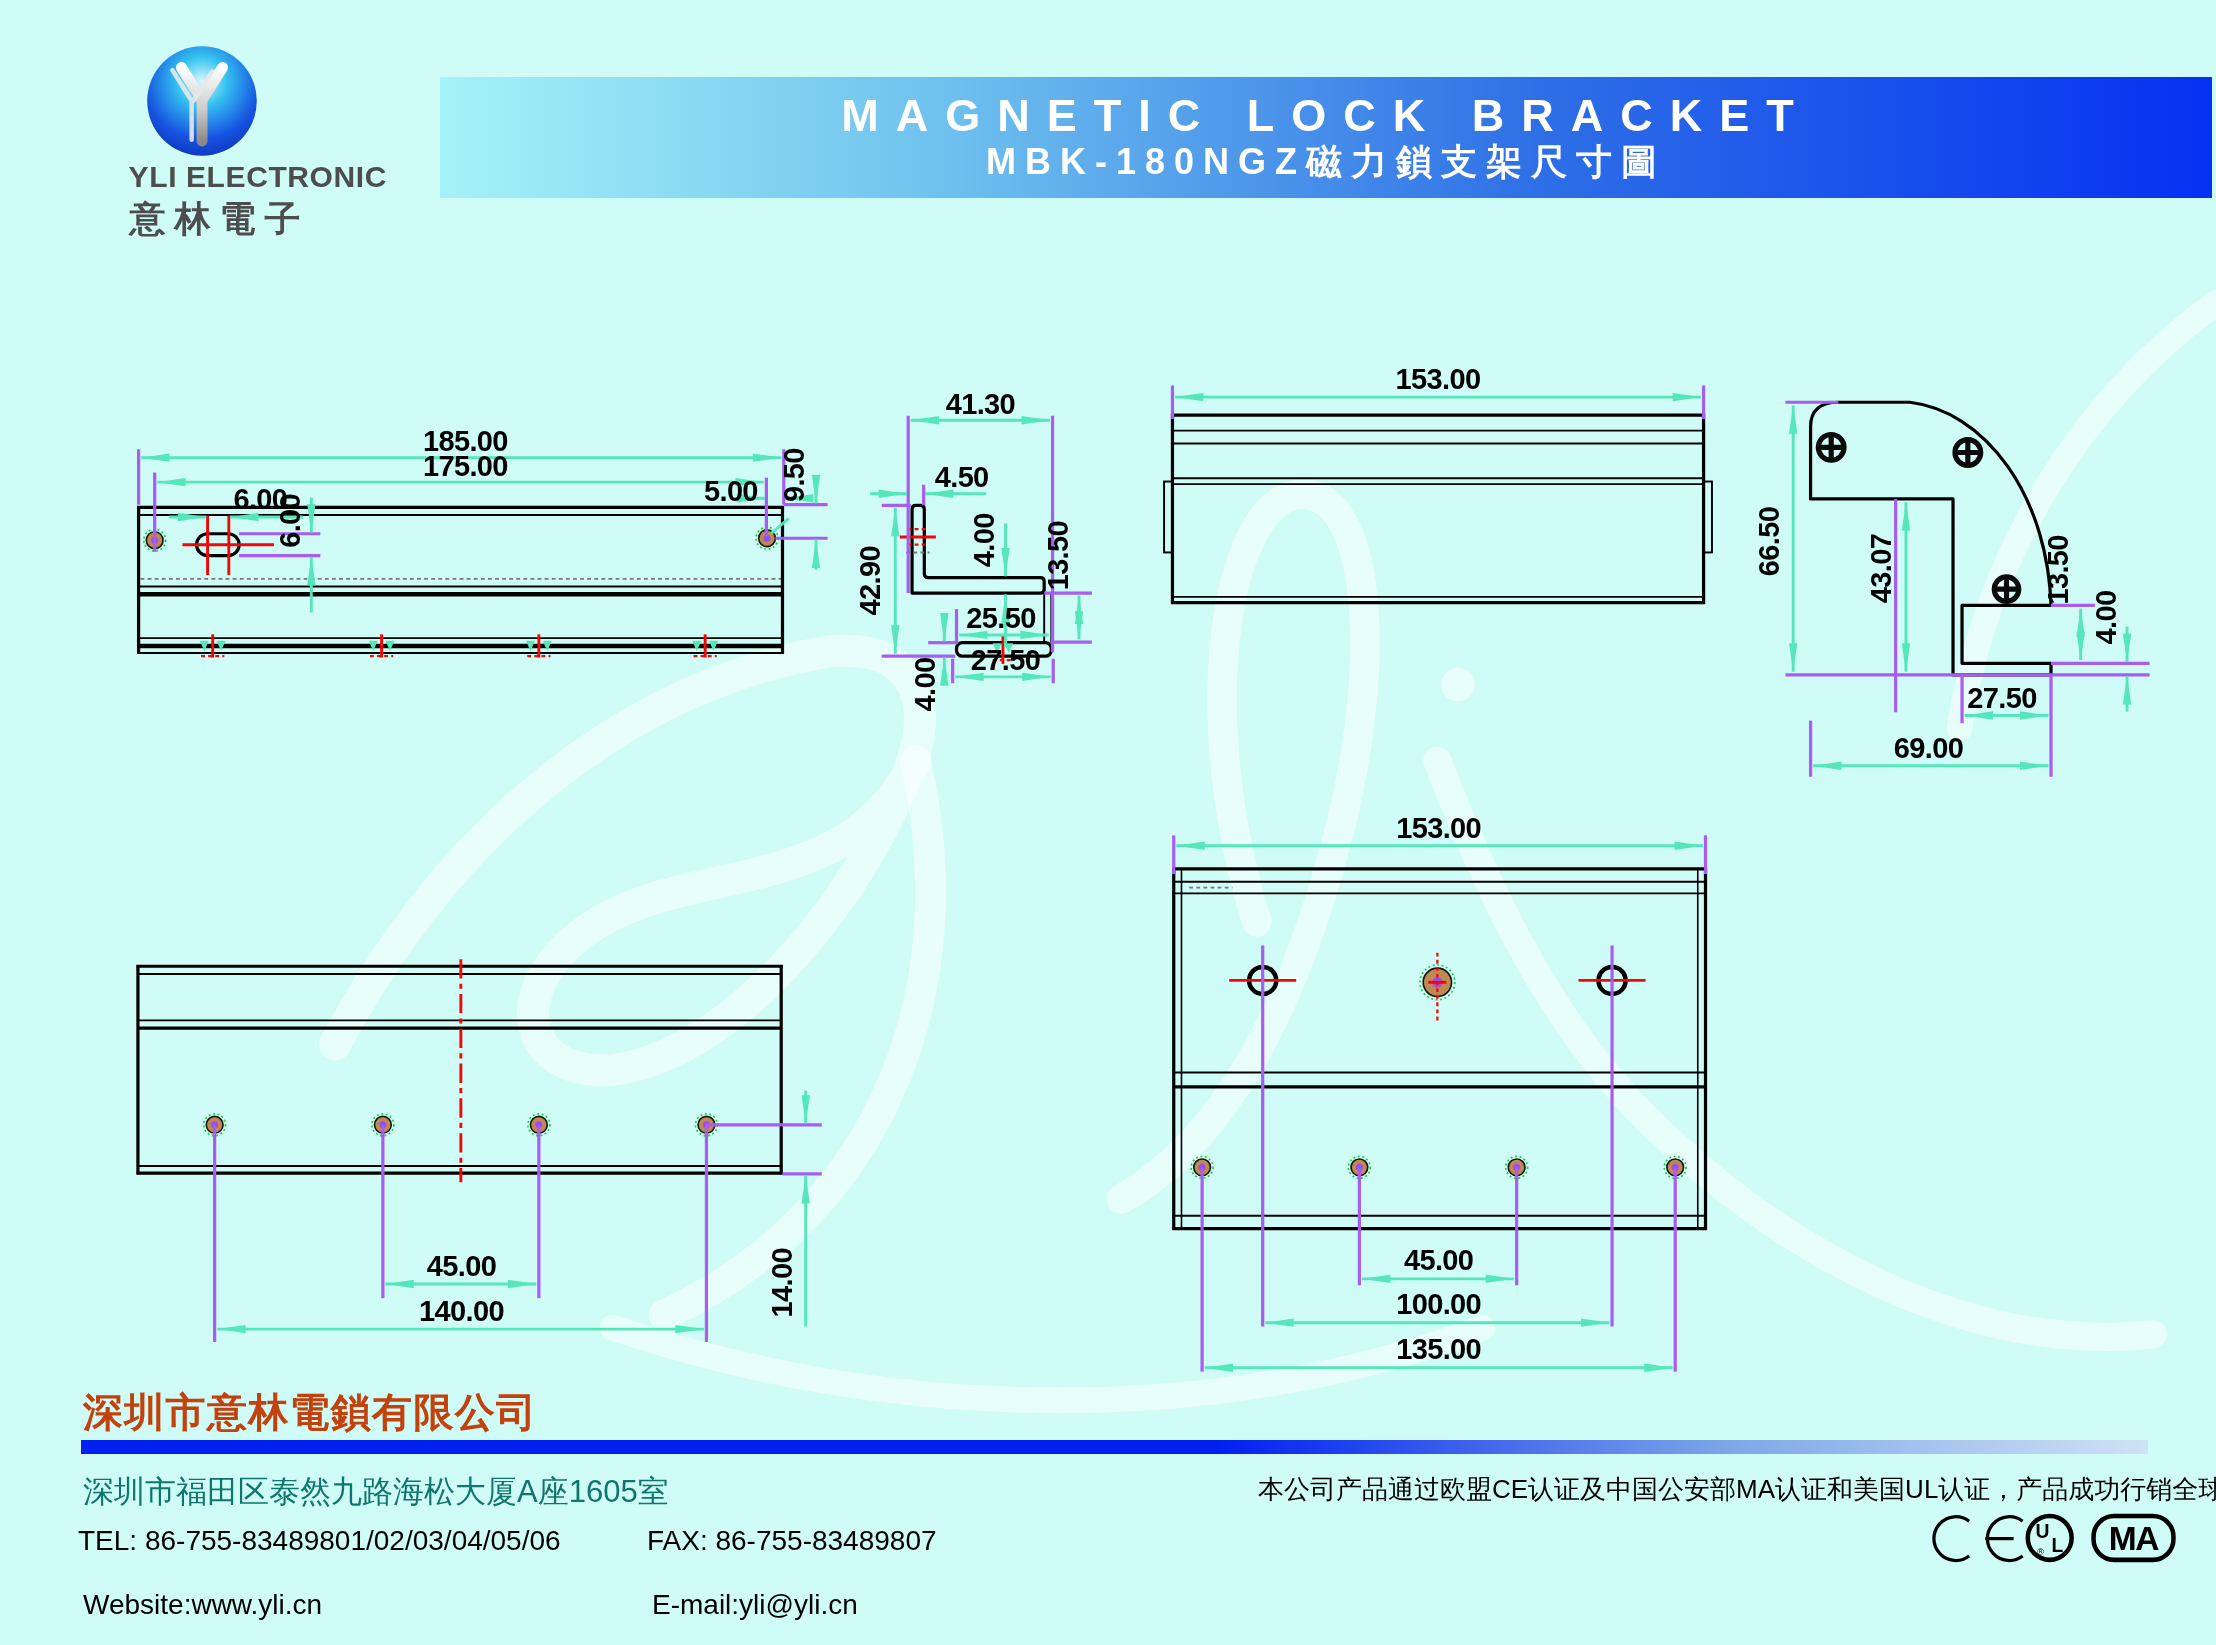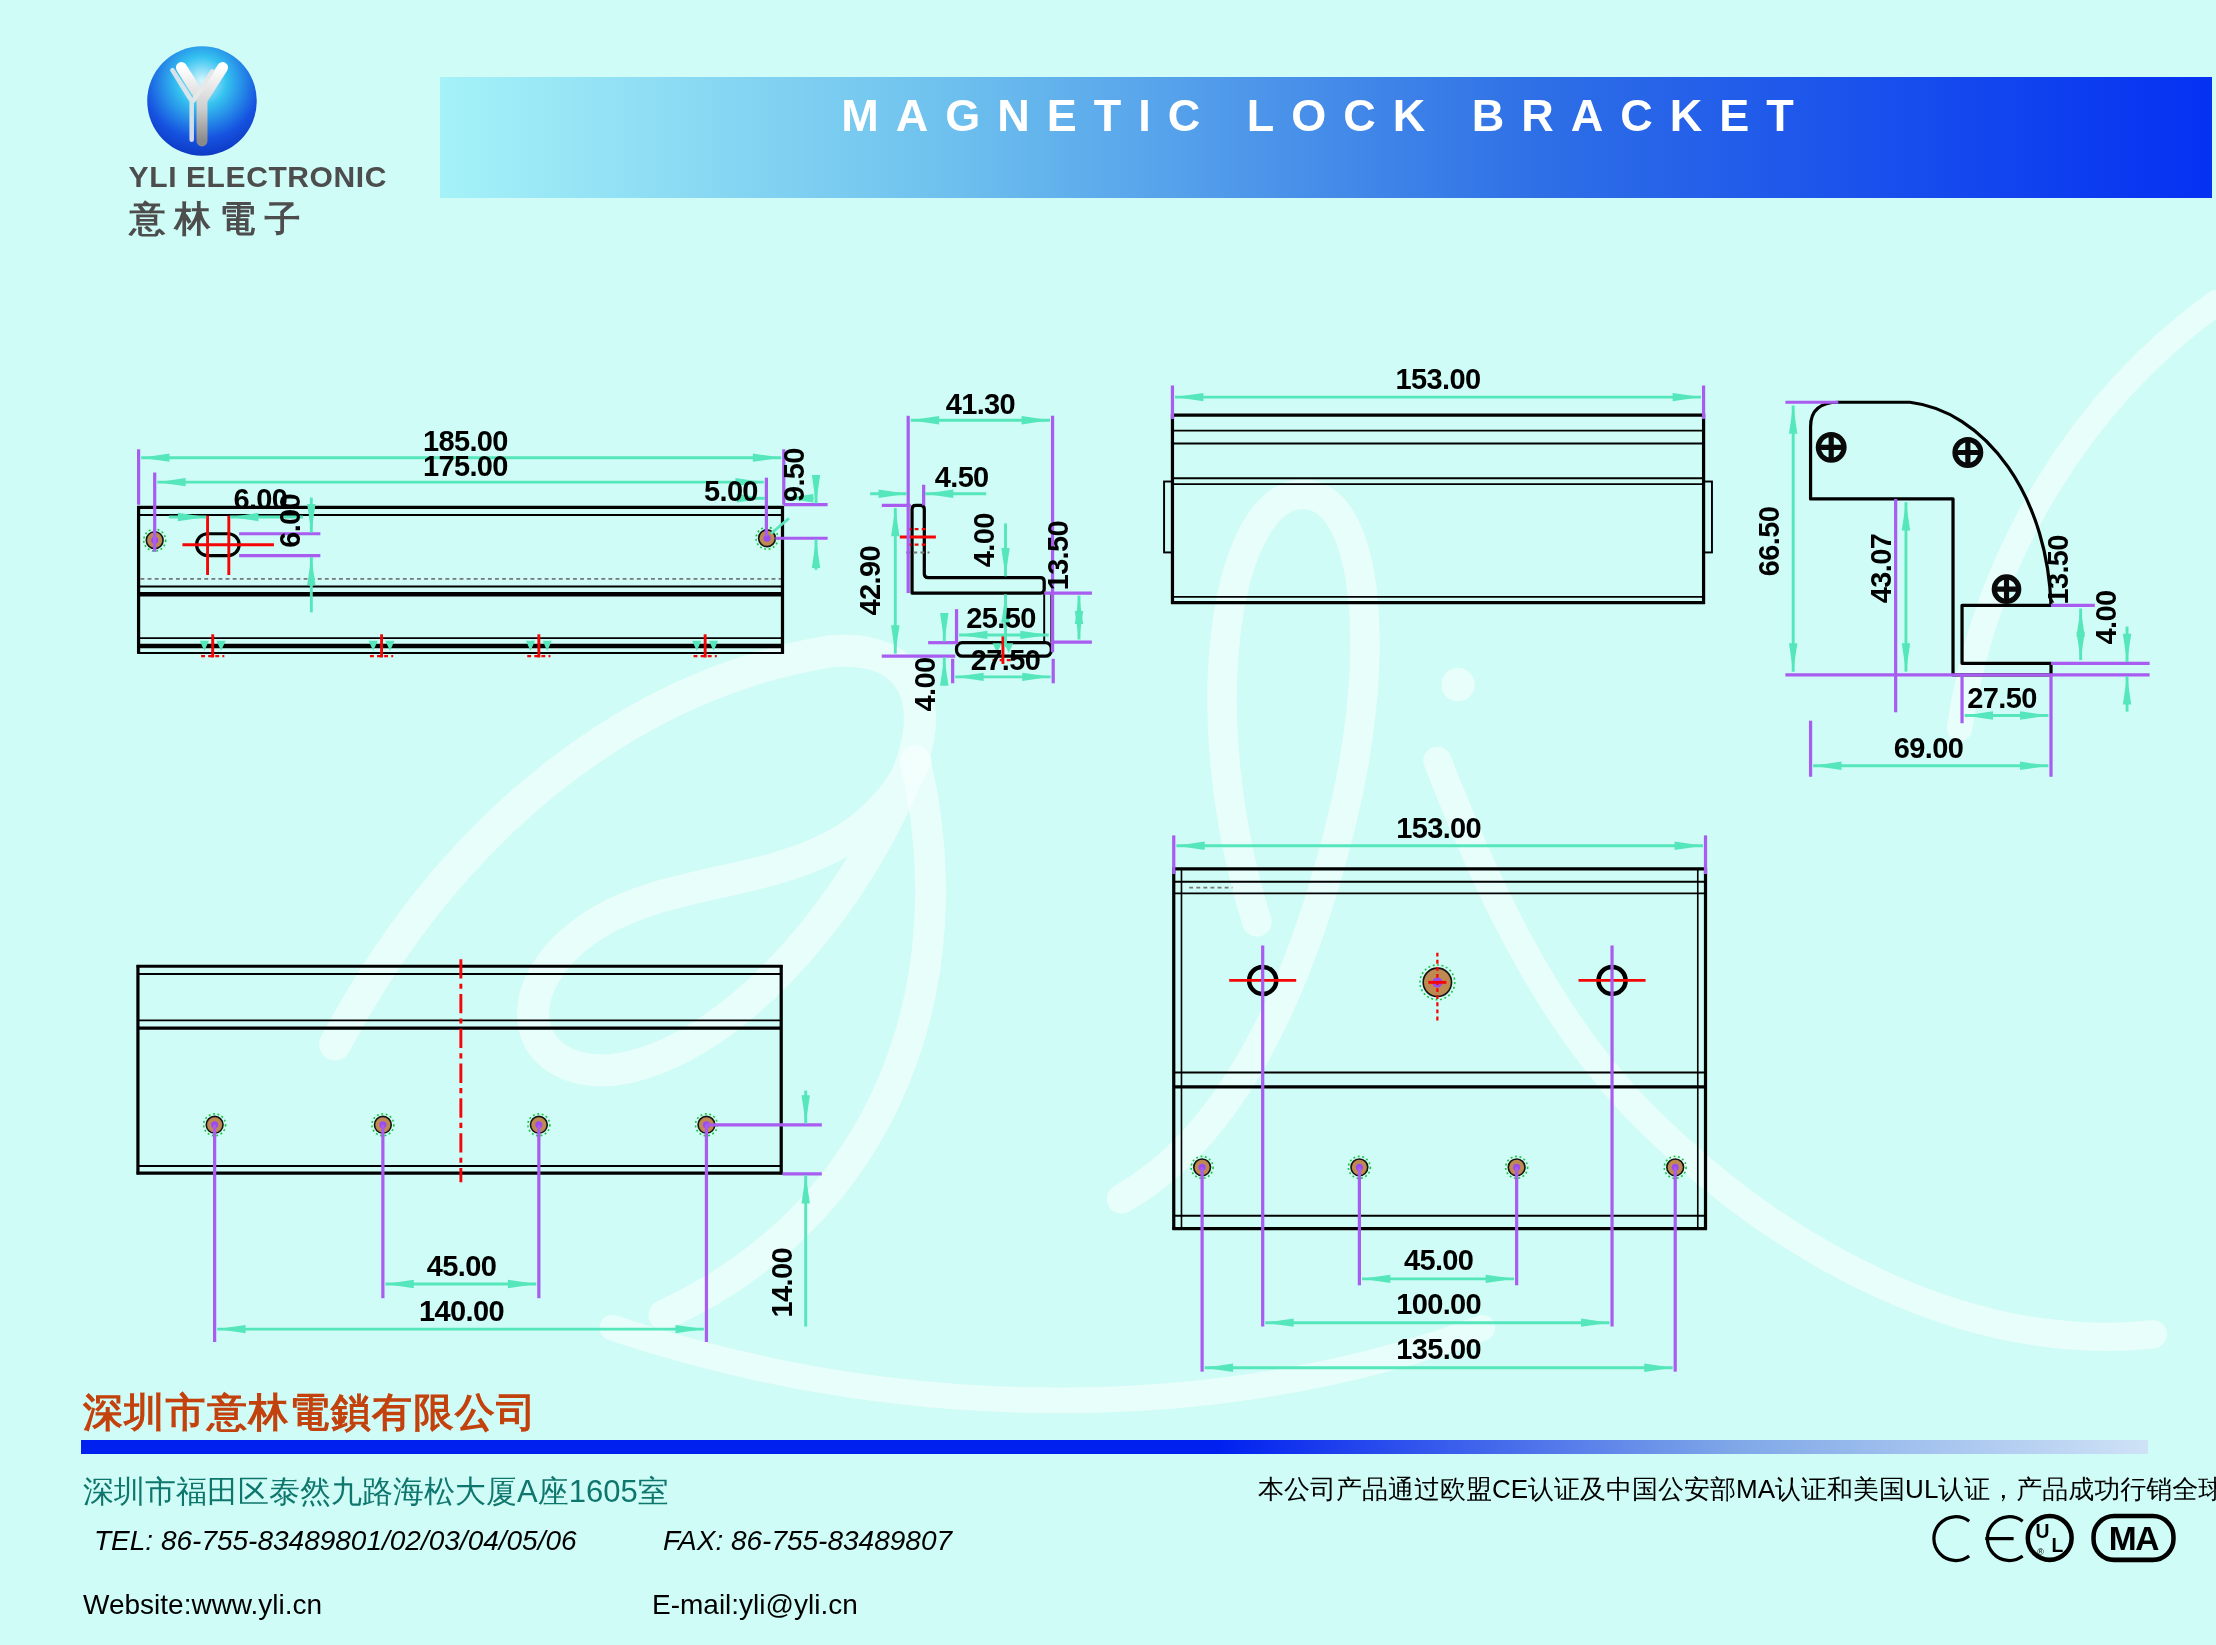--- a/index.html
+++ b/index.html
@@ -16,21 +16,21 @@
            font-size:30px;font-weight:bold;letter-spacing:0.6px;white-space:nowrap;}
   #logoTxtCn{left:52px;top:195px;width:335px;text-align:center;color:#4d4d4d;
            font-size:36px;font-weight:bold;letter-spacing:9px;white-space:nowrap;}
   
   #coName{left:83px;top:1385px;font-size:40px;font-weight:bold;color:#c2410c;letter-spacing:1.3px;}
   #blueBar{left:81px;top:1440px;width:2067px;height:13.5px;
            background:linear-gradient(90deg,#0020f0 0%,#0020f0 55%,#7fa8e8 80%,#cfe2f6 100%);}
   #addr{left:83px;top:1471px;font-size:31px;color:#0f766e;}
   #cert{left:1258px;top:1472px;font-size:26px;color:#000;}
   #telRow,#webRow{color:#000;font-size:28px;}
-  #telRow{left:94px;top:1525px;width:1289px;font-style:italic;}
+  #telRow{left:78px;top:1525px;width:1289px;}
   #webRow{left:83px;top:1577px;width:1289px;margin-top:12px;}
   .fx{position:absolute;white-space:nowrap;}
   svg text{font-family:"Liberation Sans",sans-serif;}
   .dtx{font-size:45px;font-weight:bold;fill:#000;text-anchor:middle;letter-spacing:-1px;}
   .o2{stroke:#000;stroke-width:2.5;fill:none}
   .o3{stroke:#000;stroke-width:3;fill:none}
   .o5{stroke:#000;stroke-width:5;fill:none}
   .o7{stroke:#000;stroke-width:7;fill:none}
   .ext{stroke:#a85cf0;stroke-width:5;fill:none}
   .dim{stroke:#55e6bb;stroke-width:4.5;fill:none}
@@ -64,20 +64,21 @@
     <circle cx="90" cy="90" r="85" fill="url(#sph)"></circle>
     <path d="M58,38 L90,88 M122,38 L90,88 M90,88 L90,152" stroke="url(#slv)" stroke-width="17" stroke-linecap="round" fill="none"></path>
     <path d="M44,42 L74,90 L74,150 M106,44 L76,90" stroke="#e8e8e8" stroke-width="7" stroke-linecap="round" fill="none" opacity=".9"></path>
   </svg>
 </div>
 <div class="abs fx" id="logoTxt">YLI ELECTRONIC</div>
 <div class="abs fx" id="logoTxtCn">意林電子</div>
 
 <div class="abs" id="banner">
   <div class="t1">MAGNETIC LOCK BRACKET</div>
+  <div class="t2">MBK-180NGZ磁力鎖支架尺寸圖</div>
 </div>
 
 <svg class="abs" width="2216" height="1645" style="left:0;top:0" viewBox="0 0 3438 2552">
   <defs>
     <marker id="ar" viewBox="0 0 48 16" markerWidth="48" markerHeight="16" refX="46" refY="8" orient="auto-start-reverse" markerUnits="userSpaceOnUse">
       <path d="M46,8 L2,1.5 L2,14.5 Z" fill="#55e6bb"></path>
     </marker>
   </defs>
 
   <g>

